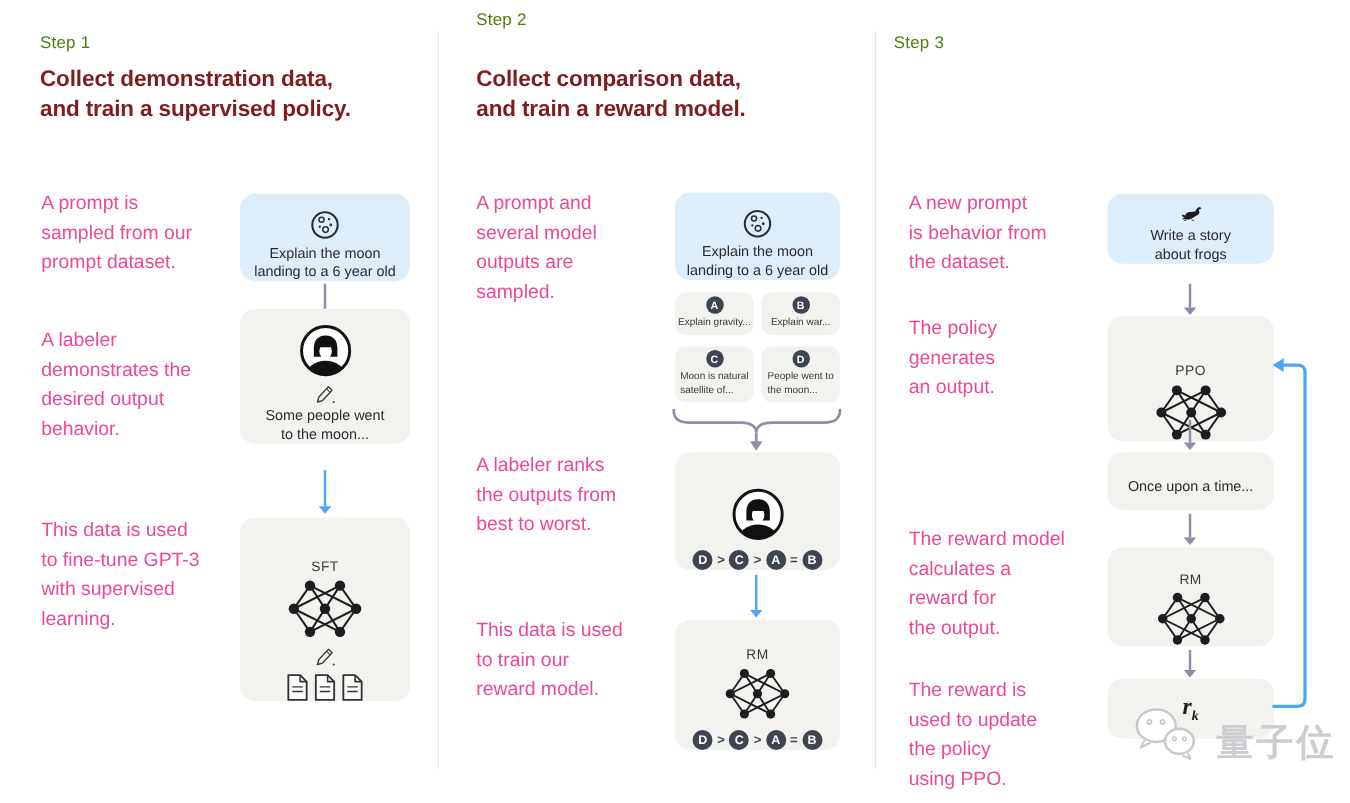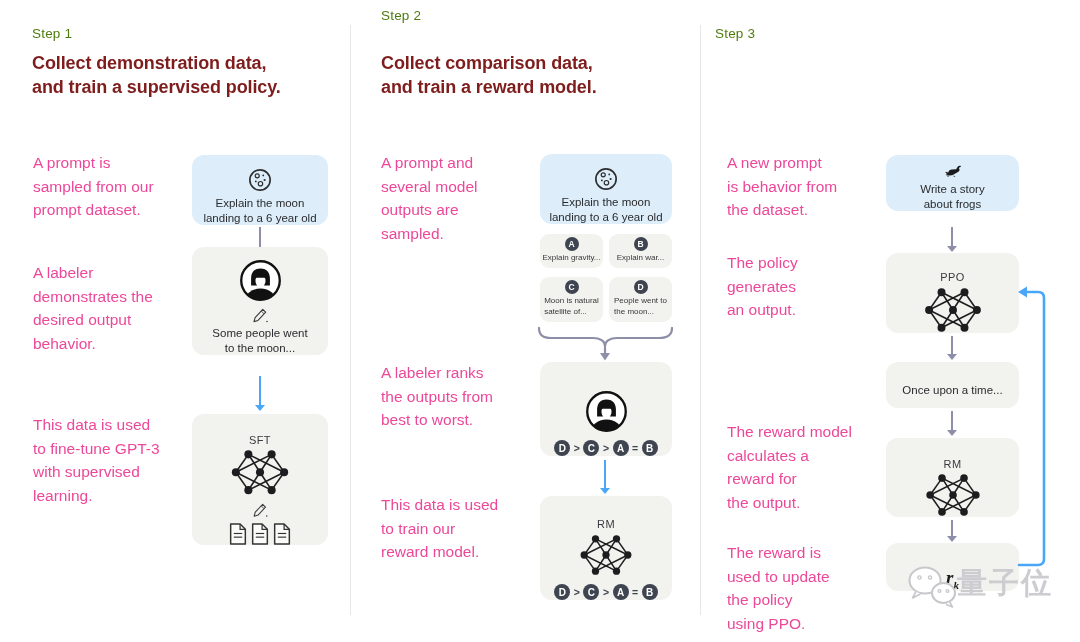--- a/index.html
+++ b/index.html
@@ -24,21 +24,21 @@
   .rank-row{display:flex;align-items:center;gap:3.5px;}
   .rank-op{font-size:10.5px;font-weight:bold;color:#3e4450;}
   .varrow{position:absolute;width:2px;}
   .varrow::before{content:"";position:absolute;left:0;top:0;height:calc(100% - 6px);width:2px;background:currentColor;}
   .varrow::after{content:"";position:absolute;left:-4px;bottom:0;width:0;height:0;border-left:5px solid transparent;border-right:5px solid transparent;border-top:6px solid currentColor;}
   .varrow.gray{color:var(--arrow-gray,#8e8ea8);}
   .varrow.blue{color:var(--arrow-blue,#4aa7f7);}
   .rk-wrap{font-family:"Liberation Serif",serif;font-style:italic;font-size:19px;font-weight:bold;color:#1b1b1d;}
   .rk-wrap sub{font-size:11px;}
   .docs-row{display:flex;gap:4px;margin-top:6px;}
-  .watermark{position:absolute;display:flex;align-items:flex-start;gap:0;}
+  .watermark{position:absolute;display:flex;align-items:flex-end;gap:16px;}
   .wm-text{font-size:30px;font-weight:bold;letter-spacing:2px;color:var(--watermark,#cdcdd1);}
 </style>
 </head>
 <body>
 
 <svg width="0" height="0" style="position:absolute" aria-hidden="true">
   <defs>
     <g id="net">
       <g stroke="#1d1d1f" stroke-width="1.8">
         <line x1="19" y1="6" x2="5" y2="26"></line>
@@ -148,21 +148,21 @@
     <div class="card-text" style="margin-top:3px">Some people went
 to the moon...</div>
   </div>
 
   <div class="varrow blue" style="left:259px;top:376px;height:35px"></div>
 
   <p class="caption" style="left:33px;top:413px">This data is used
 to fine-tune GPT-3
 with supervised
 learning.</p>
-  <div class="card gray" style="left:192px;top:414px;width:136px;height:131px;padding-top:20px">
+  <div class="card gray" style="left:192px;top:414px;width:136px;height:147px;padding-top:20px">
     <div class="model-label">SFT</div>
     <svg width="60" height="48" viewBox="0 0 64 52" style="margin-top:3px">
         <use href="#net"></use>
       </svg>
     <svg width="16" height="16" viewBox="0 0 22 22" style="margin-top:6px">
         <use href="#pencil"></use>
       </svg>
     <div class="docs-row">
       <svg width="18" height="22" viewBox="0 0 17 21">
           <use href="#doc"></use>
@@ -267,21 +267,21 @@
       </svg>
     <div class="card-text" style="margin-top:5px">Write a story
 about frogs</div>
   </div>
 
   <div class="varrow gray" style="left:951px;top:227px;height:25px"></div>
 
   <p class="caption" style="left:727px;top:251px">The policy
 generates
 an output.</p>
-  <div class="card gray" style="left:886px;top:253px;width:133px;height:80px;padding-top:8px">
+  <div class="card gray" style="left:886px;top:253px;width:133px;height:100px;padding-top:8px">
     <div class="model-label">PPO</div>
     <svg width="58" height="46" viewBox="0 0 64 52" style="margin-top:4px">
         <use href="#net"></use>
       </svg>
   </div>
 
   <div class="varrow gray" style="left:951px;top:336px;height:24px"></div>
 
   <div class="card gray" style="left:886px;top:362px;width:133px;height:46px;justify-content:center">
     <div class="card-text">Once upon a time...</div>
@@ -299,21 +299,21 @@
         <use href="#net"></use>
       </svg>
   </div>
 
   <div class="varrow gray" style="left:951px;top:520px;height:22px"></div>
 
   <p class="caption" style="left:727px;top:541px">The reward is
 used to update
 the policy
 using PPO.</p>
-  <div class="card gray" style="left:886px;top:543px;width:133px;height:48px;">
+  <div class="card gray" style="left:886px;top:543px;width:133px;height:48px;justify-content:center">
     <div class="rk-wrap"><span>r</span><sub>k</sub></div>
   </div>
 
   <svg style="position:absolute;left:1014px;top:282px" width="36" height="292" viewBox="0 0 36 292">
     <path d="M5 283 H24 Q30 283 30 277 V16 Q30 10 24 10 H13" fill="none" stroke="var(--arrow-blue,#4aa7f7)" stroke-width="2.6" stroke-linecap="round"></path>
     <polygon points="13,4.5 13,15.5 4,10" fill="var(--arrow-blue,#4aa7f7)"></polygon>
   </svg>
 
   <div class="watermark" style="left:905px;top:563px">
     <svg width="52" height="52" viewBox="0 0 52 52">

